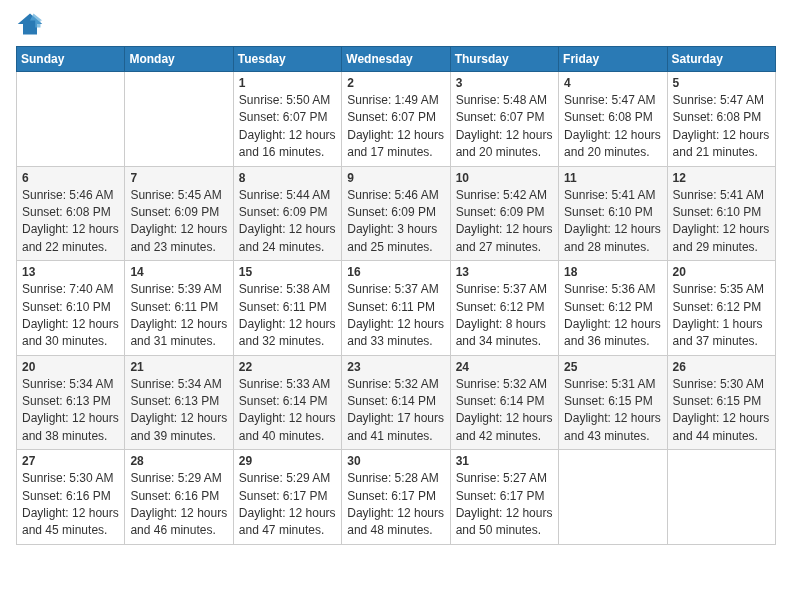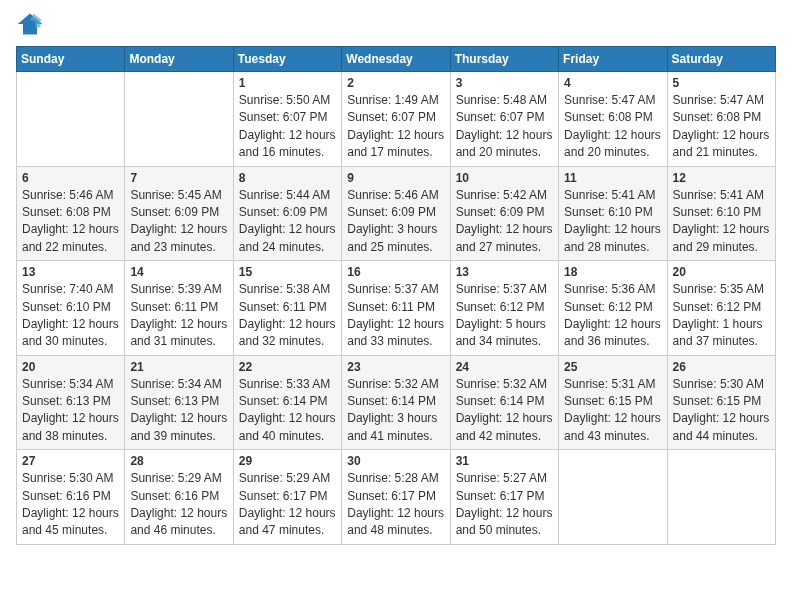--- a/index.html
+++ b/index.html
@@ -267,21 +267,21 @@
               <div>Sunrise: 5:37 AM</div>
               <div>Sunset: 6:11 PM</div>
               <div>Daylight: 12 hours and 33 minutes.</div>
             </div>
           </td>
           <td>
             <span class="day-number">13</span>
             <div class="cell-content">
               <div>Sunrise: 5:37 AM</div>
               <div>Sunset: 6:12 PM</div>
-              <div>Daylight: 5 hours and 34 minutes.</div>
+              <div>Daylight: 8 hours and 34 minutes.</div>
             </div>
           </td>
           <td>
             <span class="day-number">18</span>
             <div class="cell-content">
               <div>Sunrise: 5:36 AM</div>
               <div>Sunset: 6:12 PM</div>
               <div>Daylight: 12 hours and 36 minutes.</div>
             </div>
           </td>
@@ -317,21 +317,21 @@
               <div>Sunrise: 5:33 AM</div>
               <div>Sunset: 6:14 PM</div>
               <div>Daylight: 12 hours and 40 minutes.</div>
             </div>
           </td>
           <td>
             <span class="day-number">23</span>
             <div class="cell-content">
               <div>Sunrise: 5:32 AM</div>
               <div>Sunset: 6:14 PM</div>
-              <div>Daylight: 3 hours and 41 minutes.</div>
+              <div>Daylight: 17 hours and 41 minutes.</div>
             </div>
           </td>
           <td>
             <span class="day-number">24</span>
             <div class="cell-content">
               <div>Sunrise: 5:32 AM</div>
               <div>Sunset: 6:14 PM</div>
               <div>Daylight: 12 hours and 42 minutes.</div>
             </div>
           </td>

